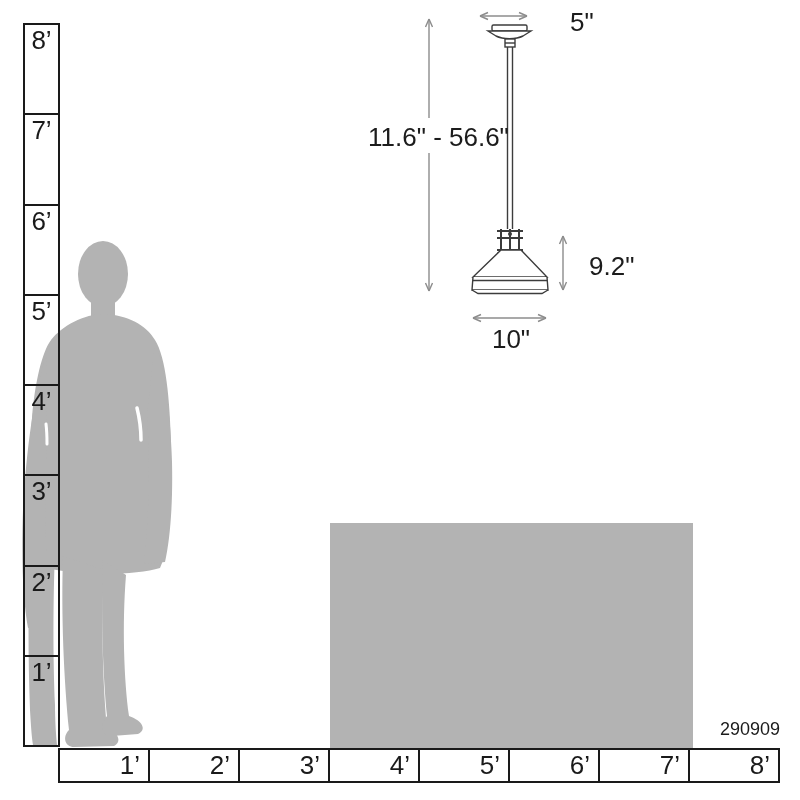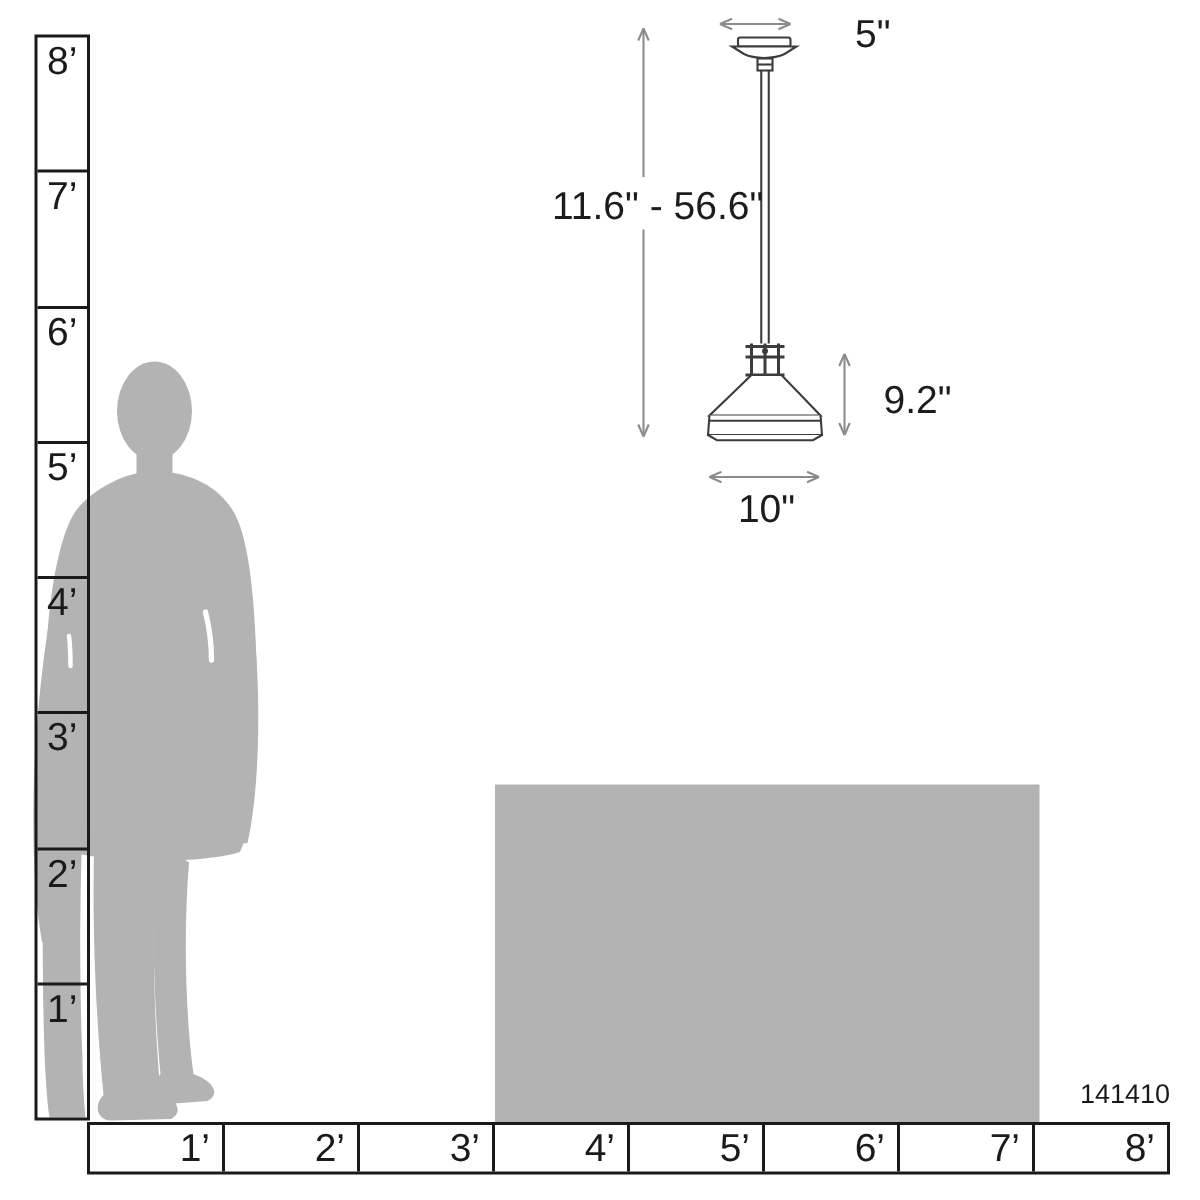--- a/index.html
+++ b/index.html
@@ -176,15 +176,15 @@
     <div class="cell">
         <span class="cell-label">8’</span>
       </div>
   </div>
 
   <div class="dim dim-5in">5"</div>
   <div class="dim dim-range">11.6" - 56.6"</div>
   <div class="dim dim-92">9.2"</div>
   <div class="dim dim-10">10"</div>
 
-  <div class="model-number">141410</div>
+  <div class="model-number">290909</div>
 
 </div>
 
 </body></html>

